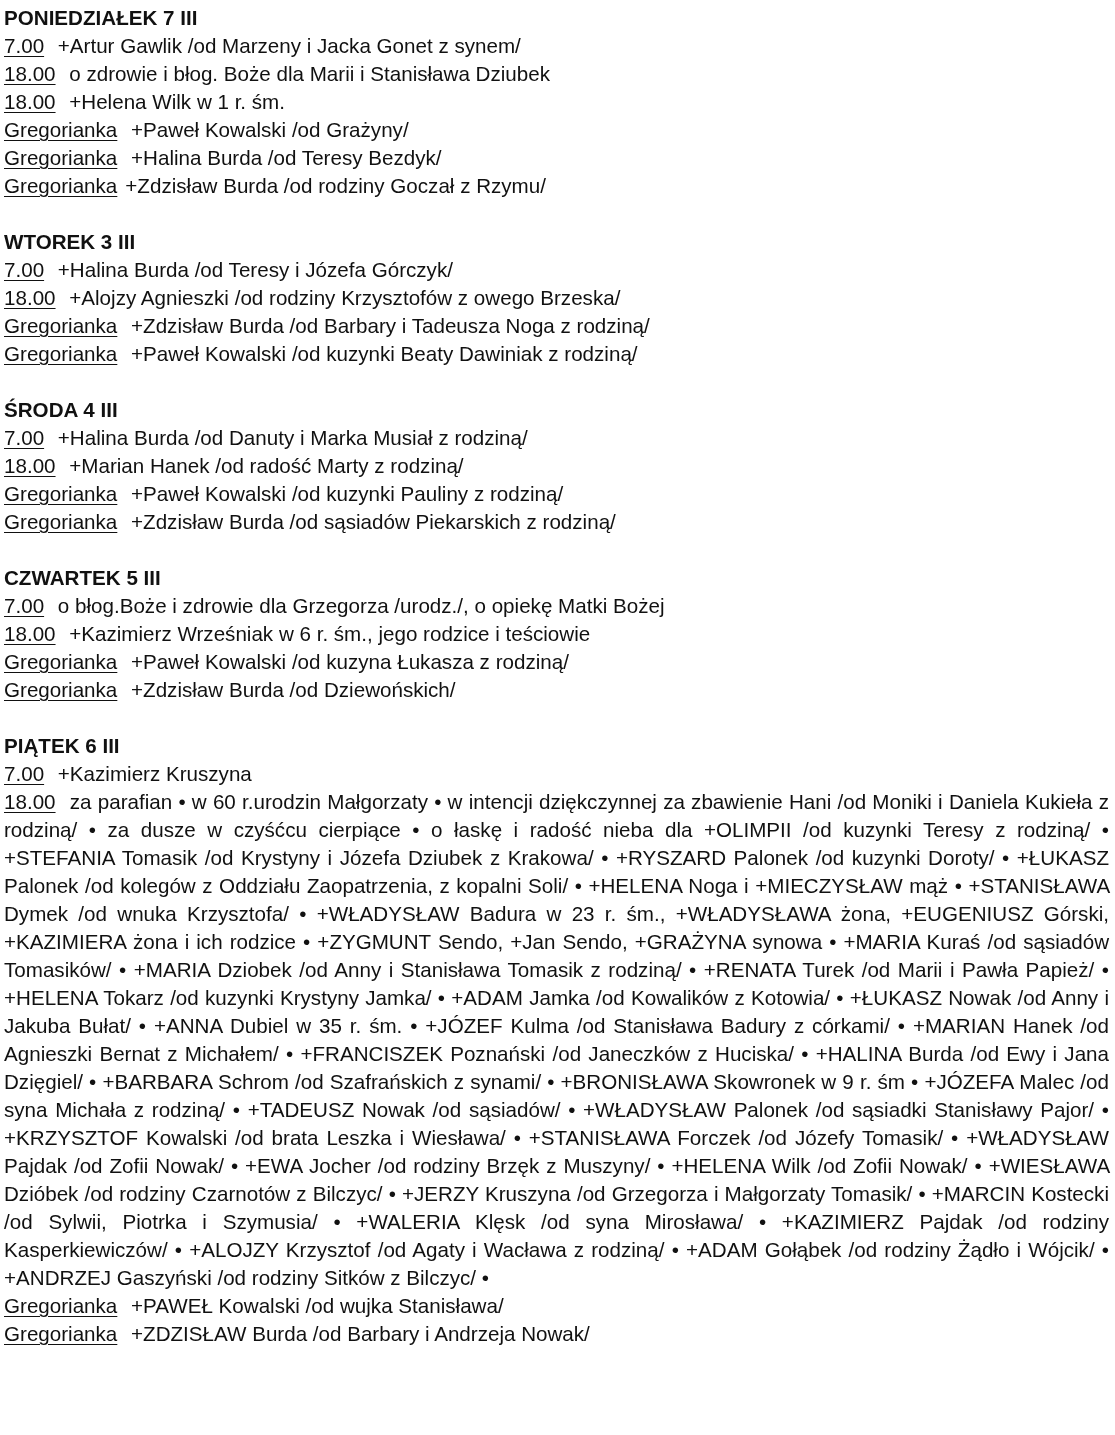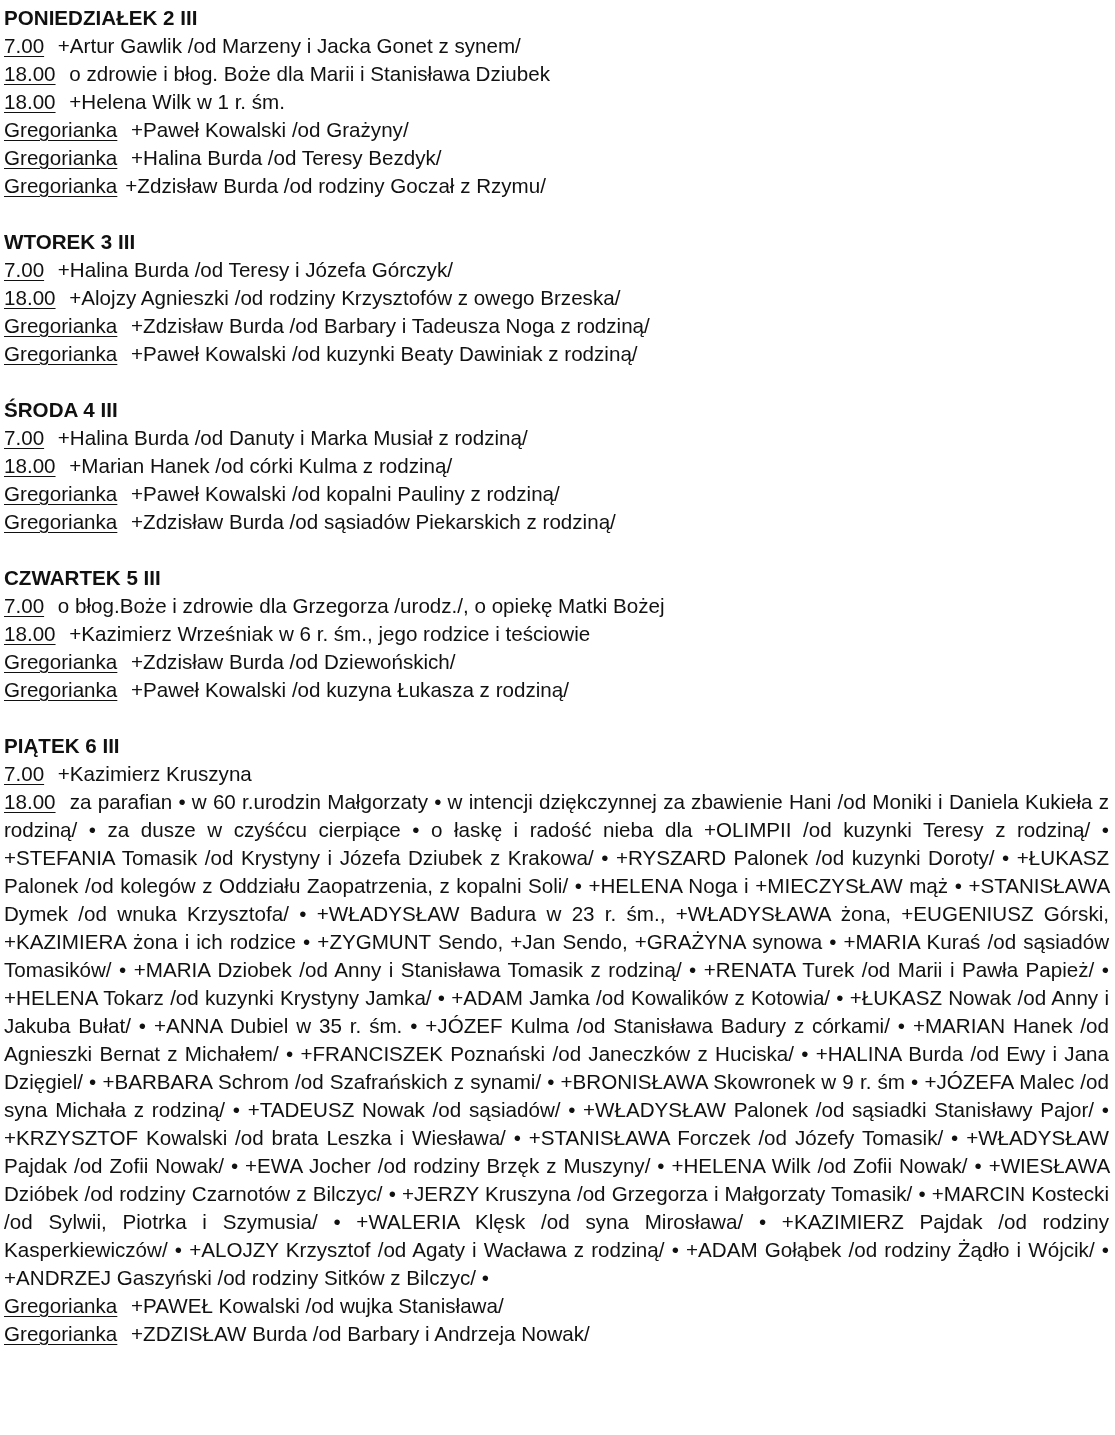--- a/index.html
+++ b/index.html
@@ -26,48 +26,48 @@
     width: 1105px;
   }
   .nm { font-weight: normal; }
 </style>
 </head>
 <body>
 
 <div class="page">
   <div id="days">
       <div class="day">
-        <div class="heading">PONIEDZIAŁEK 2 III</div>
+        <div class="heading">PONIEDZIAŁEK 7 III</div>
         <div class="line"><span class="time">7.00</span><span class="gap"></span><span> +Artur Gawlik </span><span class="note">/od Marzeny i Jacka Gonet z synem/</span></div>
         <div class="line"><span class="time">18.00</span><span class="gap"></span><span> o zdrowie i błog. Boże dla Marii i Stanisława Dziubek</span></div>
         <div class="line"><span class="time">18.00</span><span class="gap"></span><span> +Helena Wilk w 1 r. śm.</span></div>
         <div class="line"><span class="time">Gregorianka</span><span class="gap"></span><span> +Paweł Kowalski </span><span class="note">/od Grażyny/</span></div>
         <div class="line"><span class="time">Gregorianka</span><span class="gap"></span><span> +Halina Burda </span><span class="note">/od Teresy Bezdyk/</span></div>
         <div class="line"><span class="time">Gregorianka</span><span class="gap"></span><span>+Zdzisław Burda </span><span class="note">/od rodziny Goczał z Rzymu/</span></div>
       </div>
       <div class="day">
         <div class="heading">WTOREK 3 III</div>
         <div class="line"><span class="time">7.00</span><span class="gap"></span><span> +Halina Burda </span><span class="note">/od Teresy i Józefa Górczyk/</span></div>
         <div class="line"><span class="time">18.00</span><span class="gap"></span><span> +Alojzy Agnieszki </span><span class="note">/od rodziny Krzysztofów z owego Brzeska/</span></div>
         <div class="line"><span class="time">Gregorianka</span><span class="gap"></span><span> +Zdzisław Burda </span><span class="note">/od Barbary i Tadeusza Noga z rodziną/</span></div>
         <div class="line"><span class="time">Gregorianka</span><span class="gap"></span><span> +Paweł Kowalski </span><span class="note">/od kuzynki Beaty Dawiniak z rodziną/</span></div>
       </div>
       <div class="day">
         <div class="heading">ŚRODA  4 III</div>
         <div class="line"><span class="time">7.00</span><span class="gap"></span><span> +Halina Burda </span><span class="note">/od Danuty i Marka Musiał z rodziną/</span></div>
-        <div class="line"><span class="time">18.00</span><span class="gap"></span><span> +Marian Hanek </span><span class="note">/od córki Kulma z rodziną/</span></div>
-        <div class="line"><span class="time">Gregorianka</span><span class="gap"></span><span> +Paweł Kowalski </span><span class="note">/od kopalni Pauliny z rodziną/</span></div>
+        <div class="line"><span class="time">18.00</span><span class="gap"></span><span> +Marian Hanek </span><span class="note">/od radość Marty z rodziną/</span></div>
+        <div class="line"><span class="time">Gregorianka</span><span class="gap"></span><span> +Paweł Kowalski </span><span class="note">/od kuzynki Pauliny z rodziną/</span></div>
         <div class="line"><span class="time">Gregorianka</span><span class="gap"></span><span> +Zdzisław Burda </span><span class="note">/od sąsiadów Piekarskich z rodziną/</span></div>
       </div>
       <div class="day">
         <div class="heading">CZWARTEK 5 III</div>
         <div class="line"><span class="time">7.00</span><span class="gap"></span><span> o błog.Boże i zdrowie dla Grzegorza </span><span class="note">/urodz./</span><span>, o opiekę Matki Bożej</span></div>
         <div class="line"><span class="time">18.00</span><span class="gap"></span><span> +Kazimierz Wrześniak w 6 r. śm., jego rodzice i teściowie</span></div>
+        <div class="line"><span class="time">Gregorianka</span><span class="gap"></span><span> +Paweł Kowalski </span><span class="note">/od kuzyna Łukasza z rodziną/</span></div>
         <div class="line"><span class="time">Gregorianka</span><span class="gap"></span><span> +Zdzisław Burda </span><span class="note">/od Dziewońskich/</span></div>
-        <div class="line"><span class="time">Gregorianka</span><span class="gap"></span><span> +Paweł Kowalski </span><span class="note">/od kuzyna Łukasza z rodziną/</span></div>
       </div>
     </div>
 
   <div class="day">
     <div class="heading">PIĄTEK 6 III</div>
     <div class="line">
       <span class="time">7.00</span><span class="gap"></span><span> +Kazimierz Kruszyna</span>
     </div>
     <div class="para" id="collective">
       <span class="time">18.00</span><span class="gap"></span>

